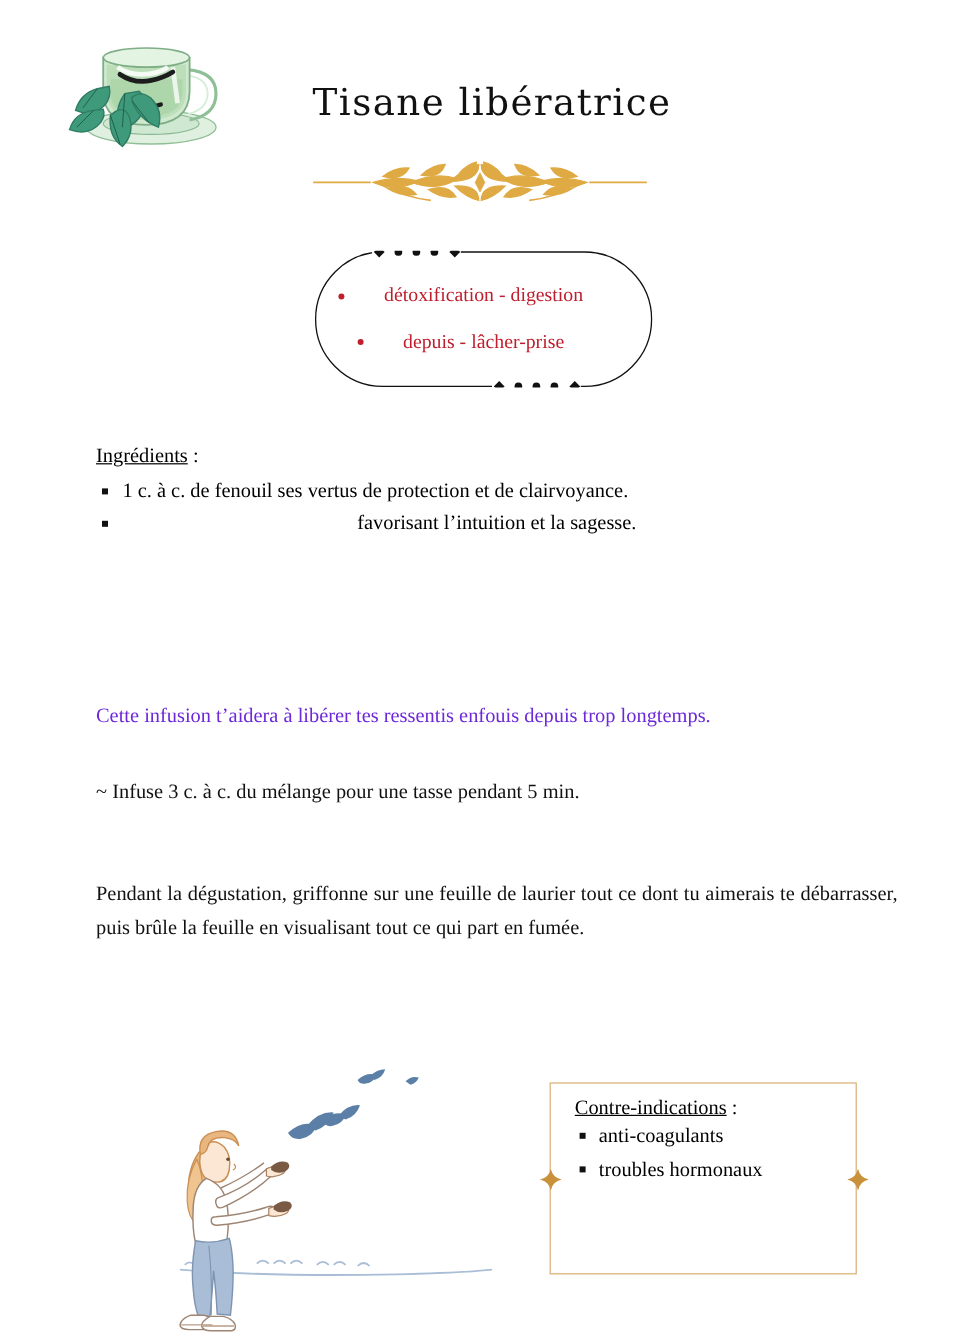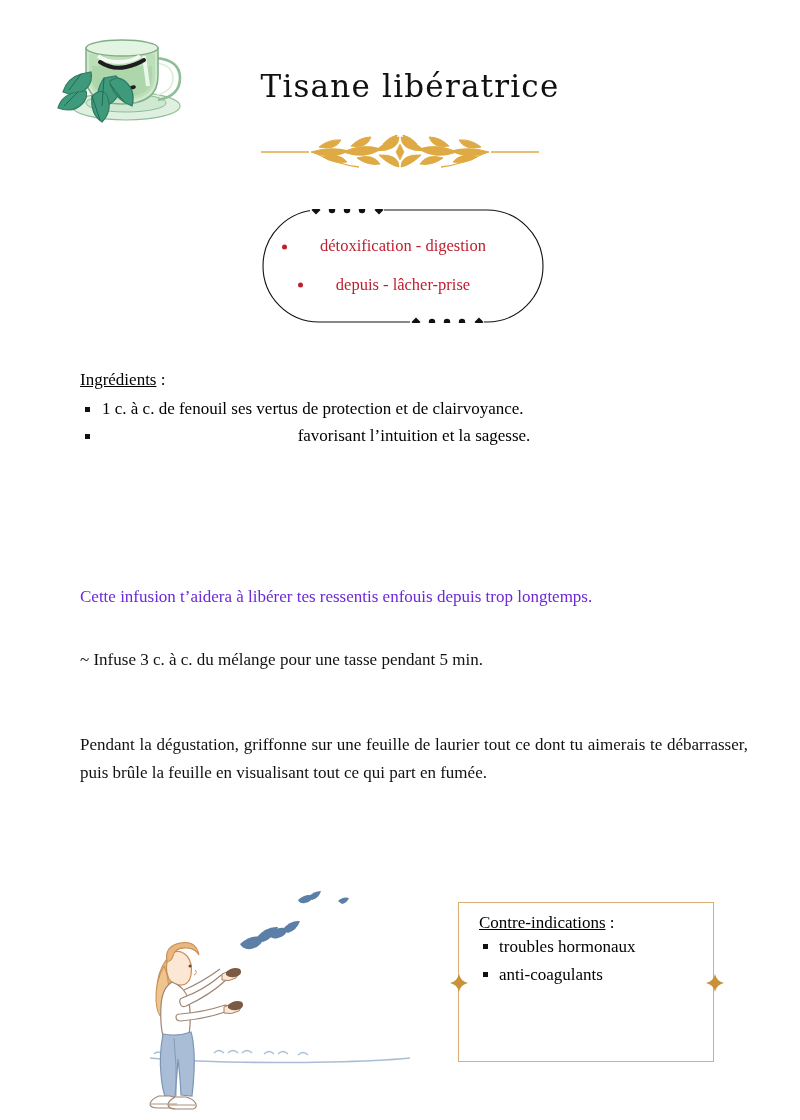--- a/index.html
+++ b/index.html
@@ -406,25 +406,25 @@
   <path d="M53 207 q-7 4 -7 8 q1 4 8 4 l17 0 q4 -1 3 -5 q-2 -5 -10 -7 z" fill="#FFFFFF" stroke="#9E8573" stroke-width="1.2"></path>
   <path d="M29 214 h26" fill="none" stroke="#B99C84" stroke-width="1.1"></path>
   <path d="M47 215 h26" fill="none" stroke="#B99C84" stroke-width="1.1"></path>
 </svg>
 
 <div class="ci-box">
   <div class="ci-inner">
     <div class="ci-title"><span class="u">Contre-indications</span><span> :</span></div>
     <div class="ci-item">
       <span class="sqbullet"></span>
-      <span>troubles hormonaux</span>
+      <span>anti-coagulants</span>
     </div>
     <div class="ci-item">
       <span class="sqbullet"></span>
-      <span>anti-coagulants</span>
+      <span>troubles hormonaux</span>
     </div>
   </div>
 
   <svg class="ci-diamond left" viewBox="0 0 18 18">
     <path d="M9 0 q1.6 7.4 9 9 q-7.4 1.6 -9 9 q-1.6 -7.4 -9 -9 q7.4 -1.6 9 -9 z" fill="#C8913A"></path>
   </svg>
   <svg class="ci-diamond right" viewBox="0 0 18 18">
     <path d="M9 0 q1.6 7.4 9 9 q-7.4 1.6 -9 9 q-1.6 -7.4 -9 -9 q7.4 -1.6 9 -9 z" fill="#C8913A"></path>
   </svg>
 </div>

